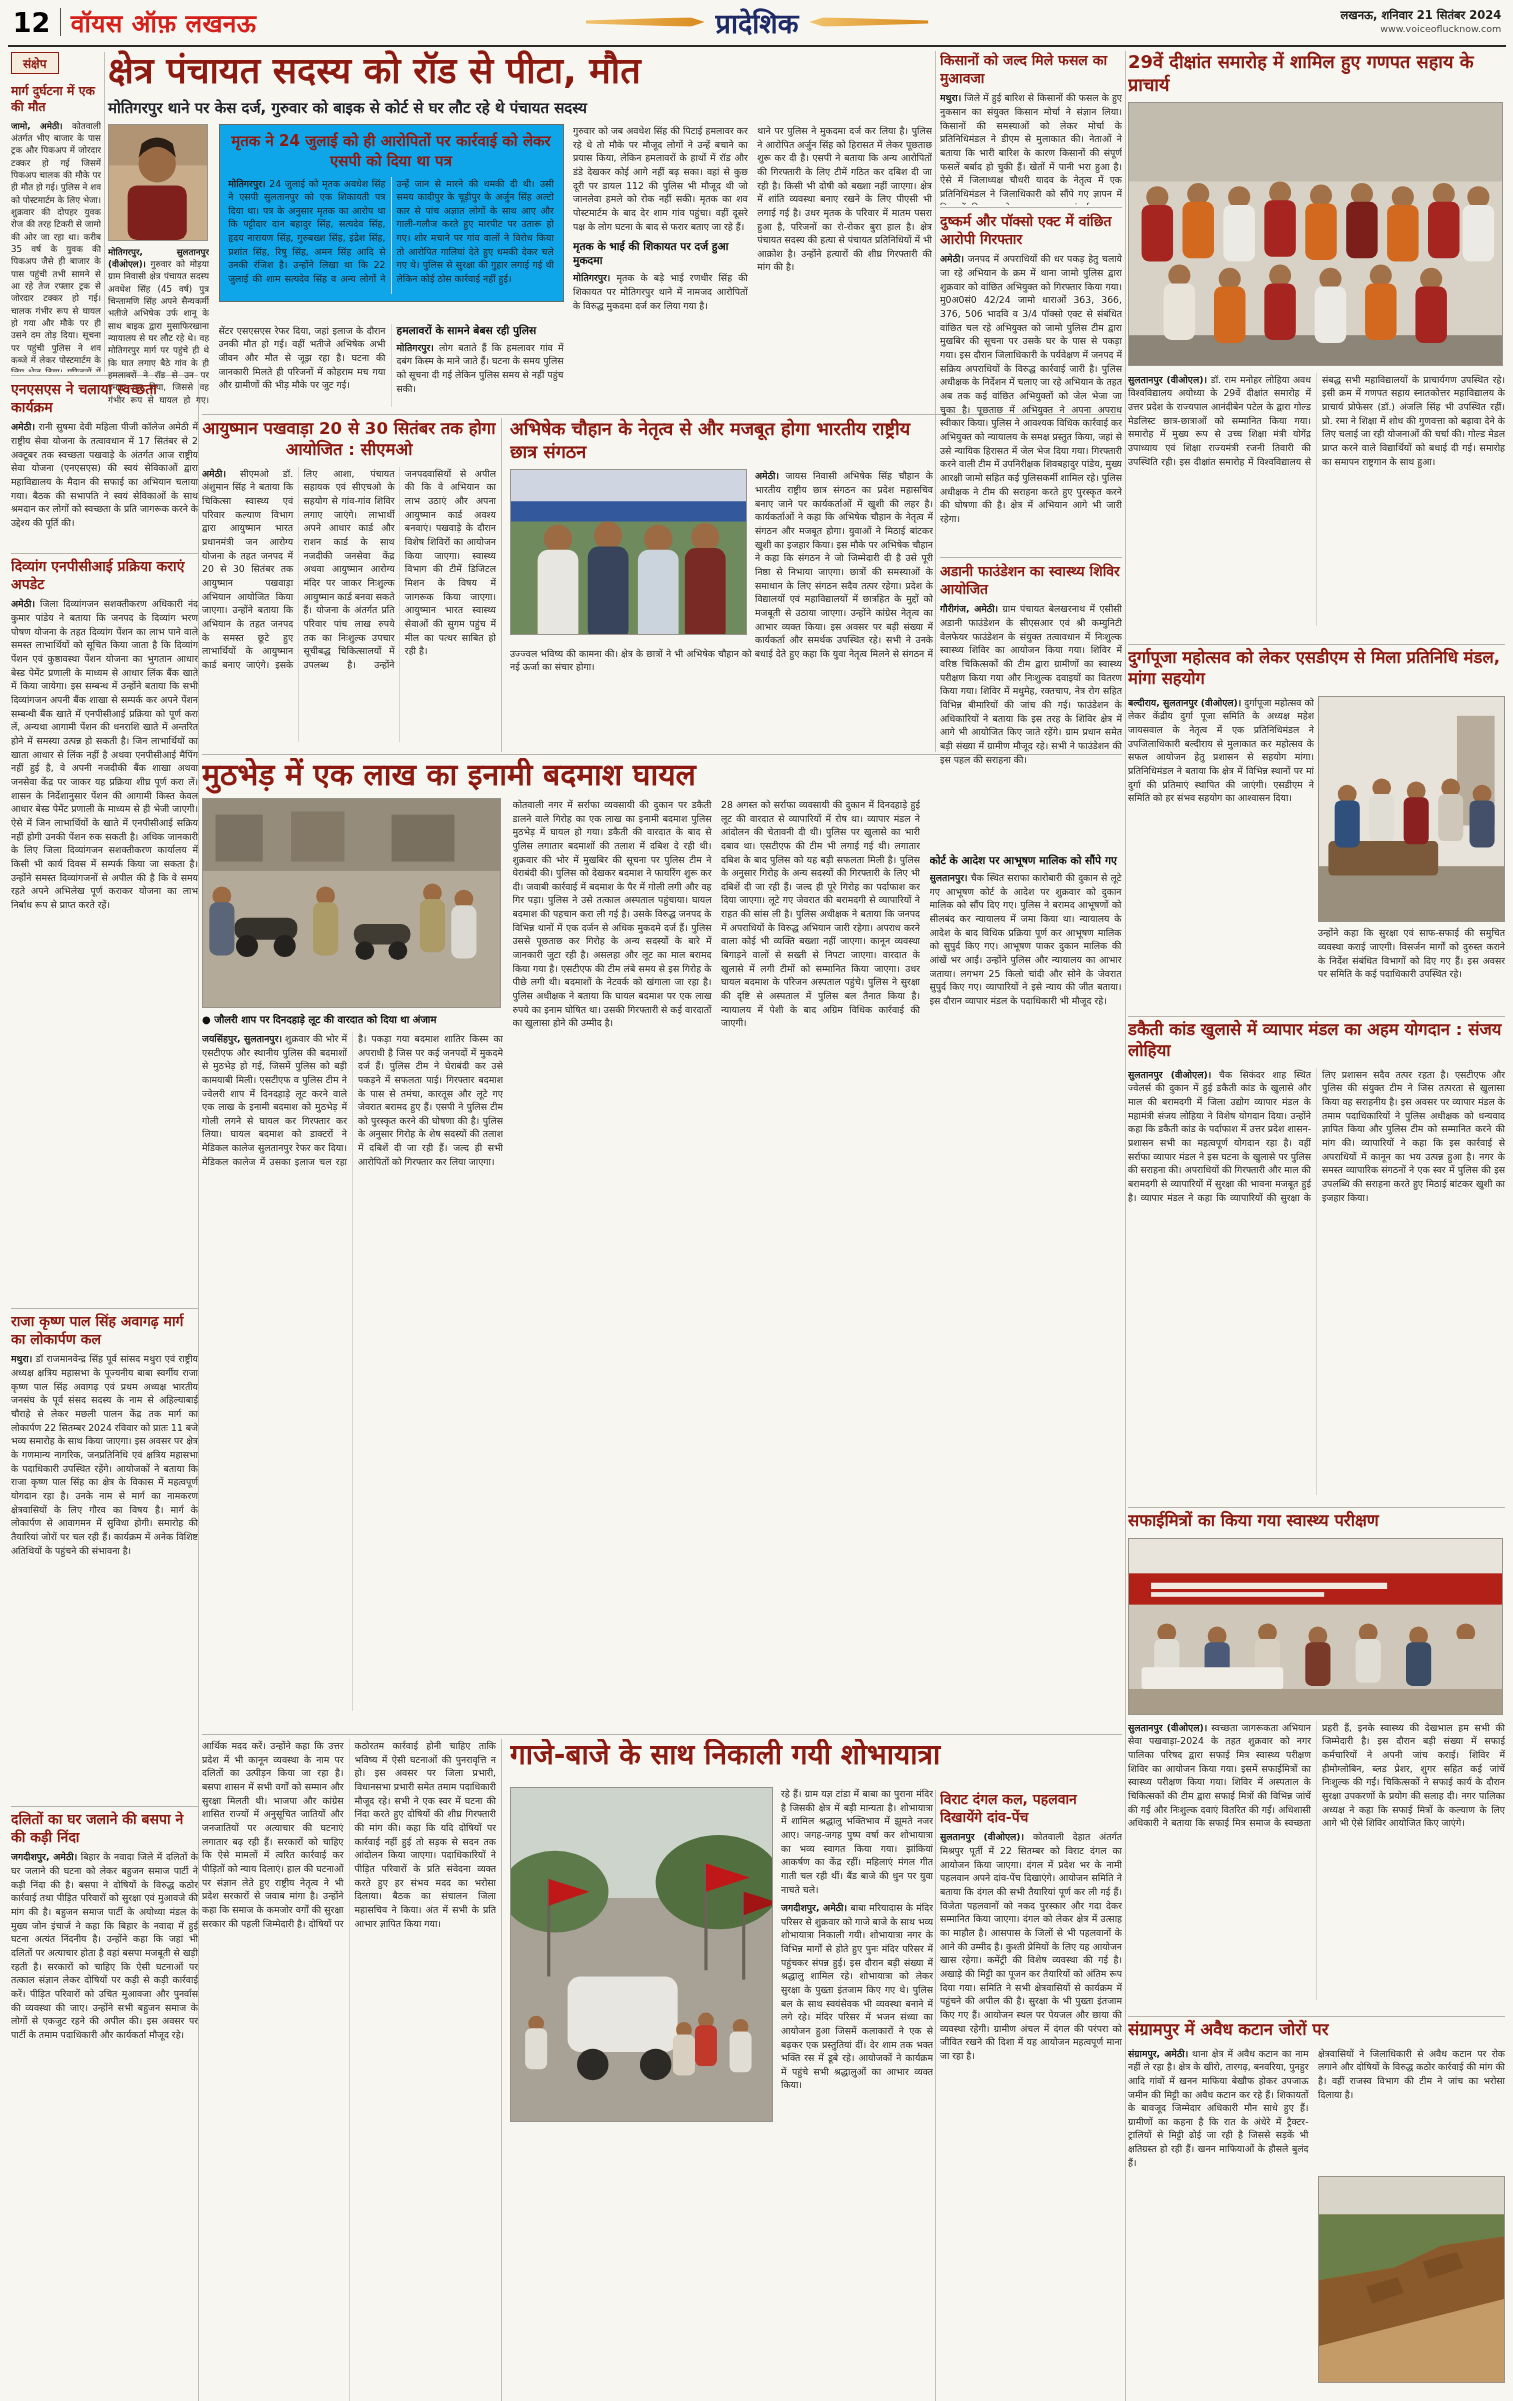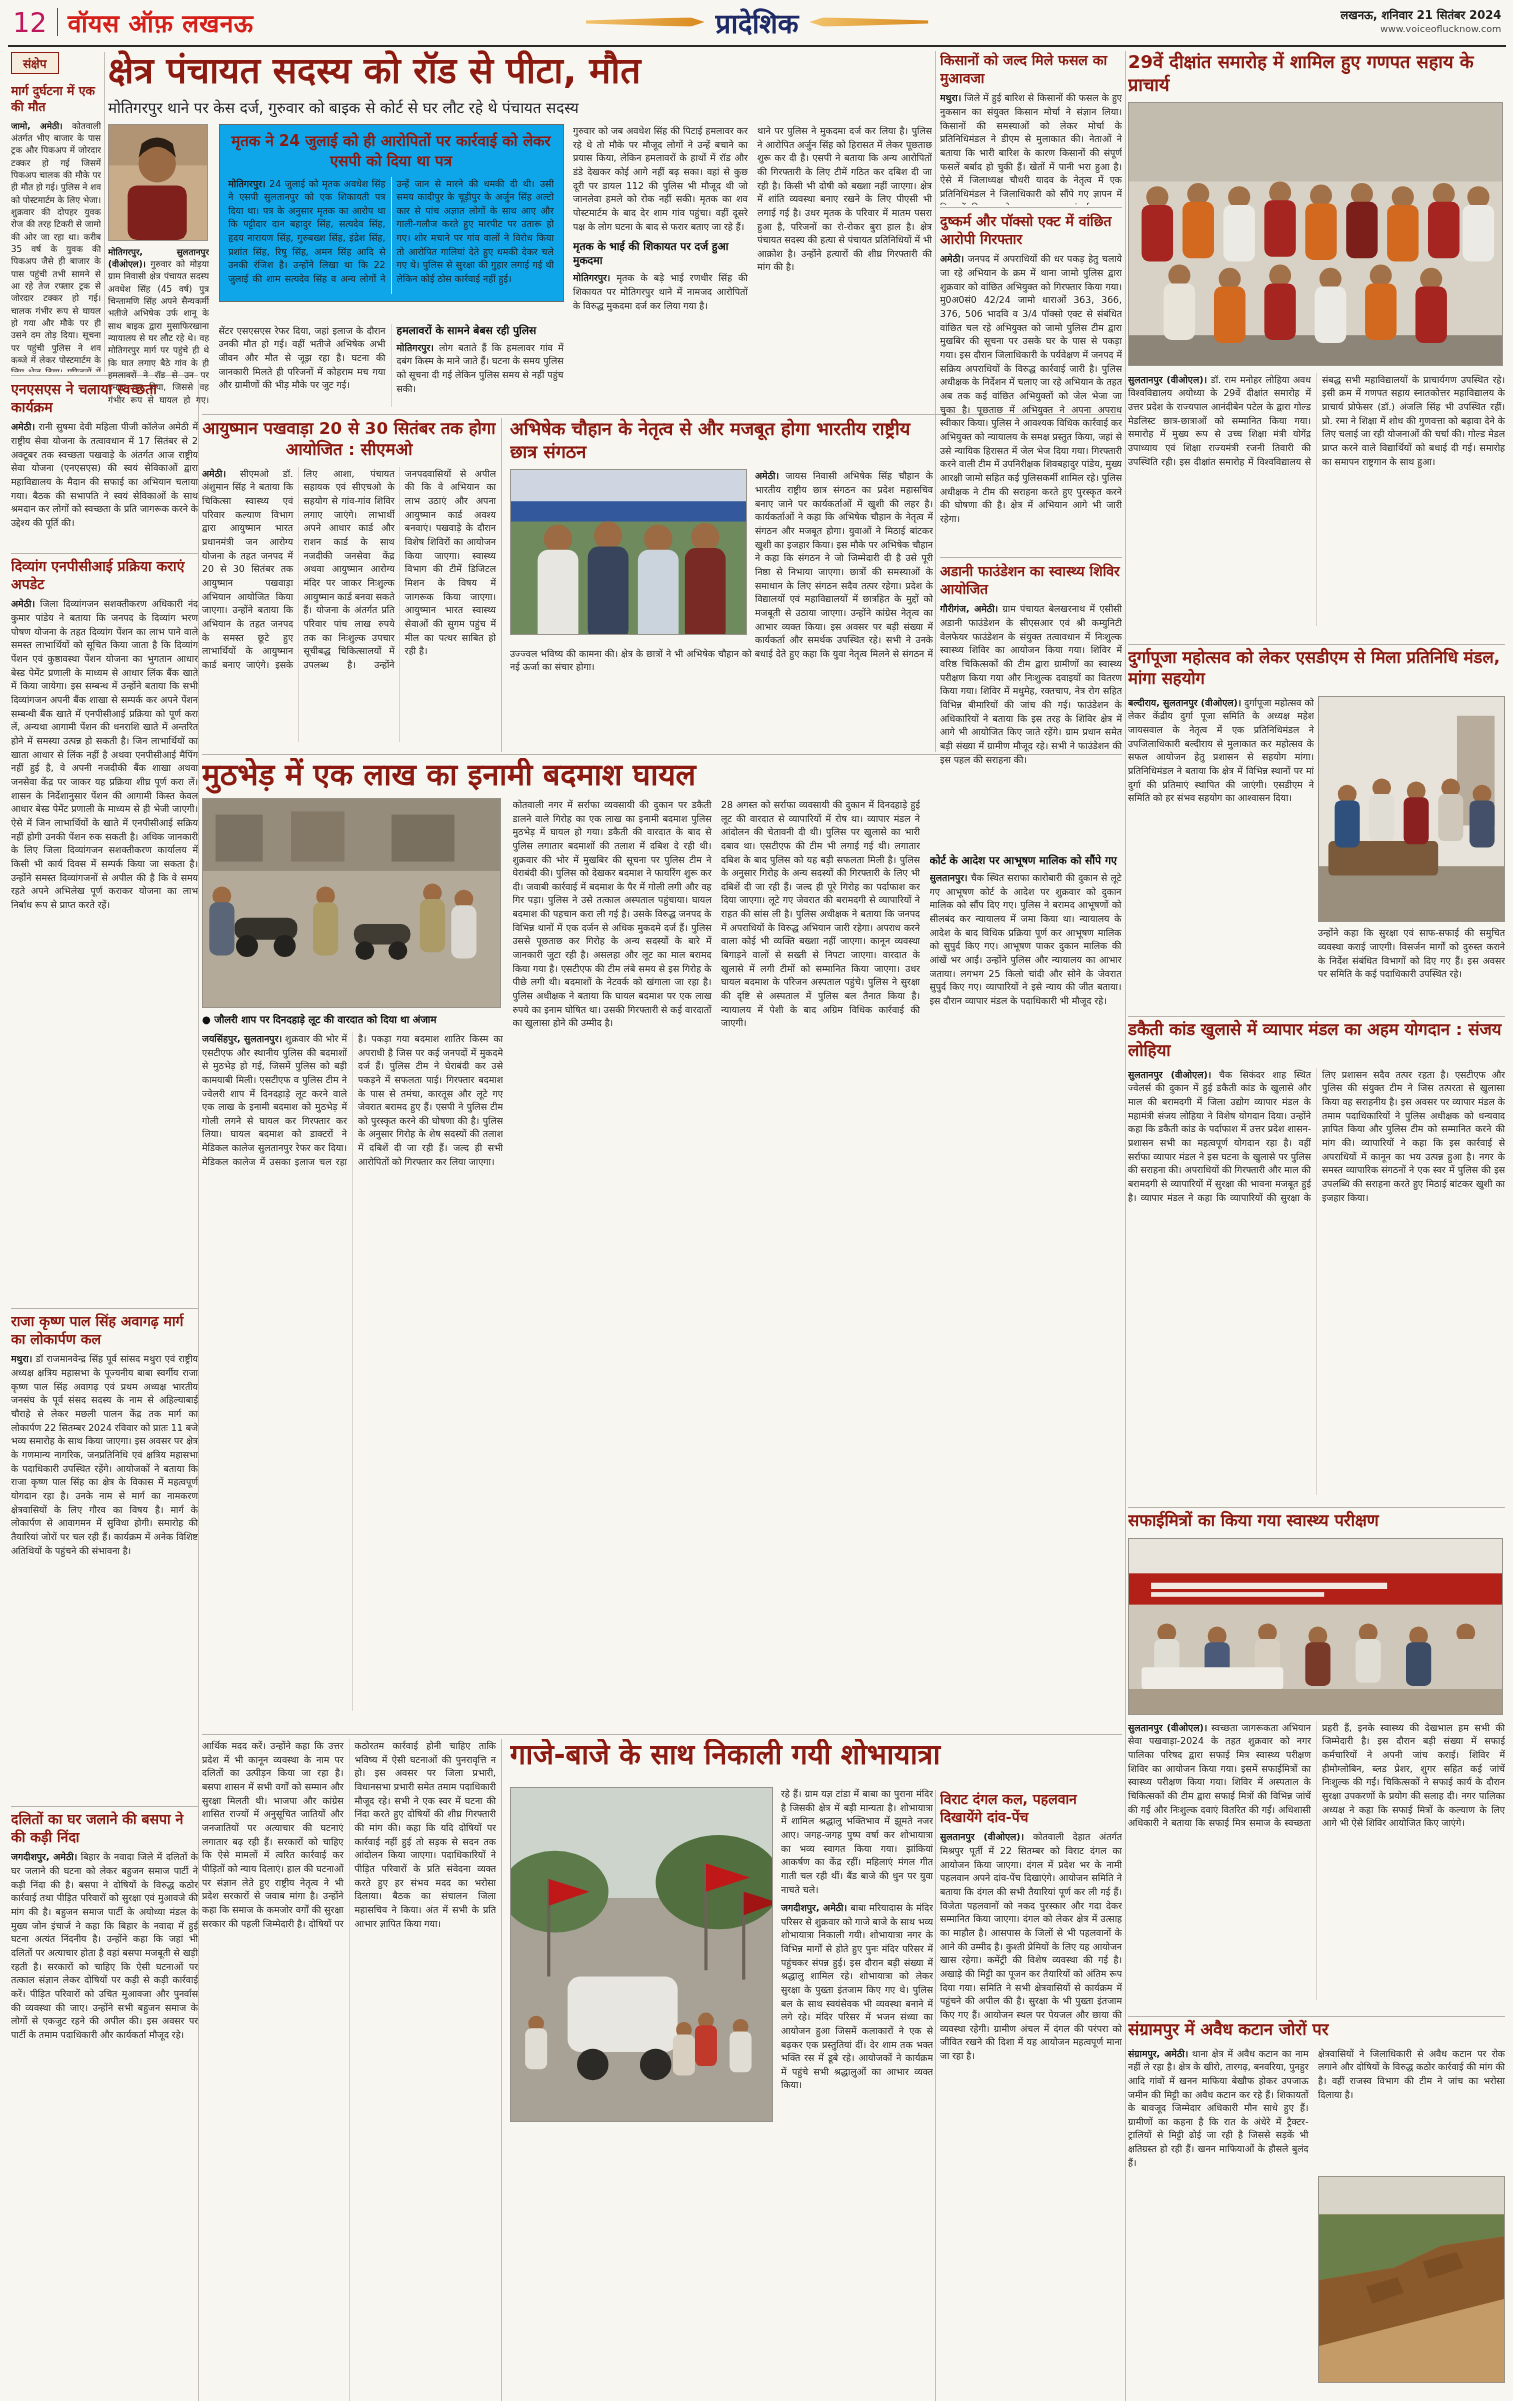--- a/index.html
+++ b/index.html
@@ -4,38 +4,38 @@
 <style>
 *{margin:0;padding:0;box-sizing:border-box}
 html,body{background:#e8e6e0}
 .page{position:relative;width:1514px;height:2401px;background:#f8f6f0;font-family:"DejaVu Sans",sans-serif;color:#1d1d1d;overflow:hidden}
 .abs{position:absolute}
 .clip{overflow:hidden}
 .rule-h{position:absolute;background:#b7b3aa;height:0.8px}
 .rule-v{position:absolute;background:#c3bfb6;width:0.8px}
 .hdr{position:absolute;left:0;top:0;width:1514px;height:44px;display:flex;align-items:center;justify-content:space-between;padding:0 12.7px}
 .hdr-left{display:flex;align-items:center;gap:9.5px}
-.pageno{font-size:27px;font-weight:normal;color:#be185d}
+.pageno{font-size:27px;font-weight:bold;color:#000000}
 .hdr-bar{width:1.6px;height:28.5px;background:#55524c}
 .paper{font-size:24.5px;font-weight:bold;color:#d41f1a;letter-spacing:0.4px}
 .hdr-center{position:absolute;left:50%;top:50%;transform:translate(-50%,-50%);display:flex;align-items:center;gap:11px}
 .section-title{font-size:27px;font-weight:bold;color:#1e2a66}
 .orn{width:119px;height:9.5px;background:linear-gradient(90deg,#f2c36b,#d8891d)}
 .orn-l{clip-path:polygon(0 35%,88% 0,100% 50%,88% 100%,0 65%)}
 .orn-r{clip-path:polygon(0 50%,12% 0,100% 35%,100% 65%,12% 100%)}
 .hdr-right{text-align:right;line-height:1.3}
 .dateline-top{font-size:11.5px;font-weight:bold;color:#22211f}
 .site{font-size:9.5px;color:#4a4a4a}
 .h-xl{font-size:36px;font-weight:bold;color:#8c1a10;line-height:1.12}
 .h-lg{font-size:30px;font-weight:bold;color:#8c1a10;line-height:1.12}
 .h-md{font-size:18px;font-weight:bold;color:#8c1a10;line-height:1.25}
 .h-md2{font-size:16.6px;font-weight:bold;color:#8c1a10;line-height:1.28}
 .h-sm{font-size:14px;font-weight:bold;color:#8c1a10;line-height:1.3;margin-bottom:4px}
 .h-br{font-size:12.3px;font-weight:bold;color:#8c1a10;line-height:1.3;margin:4.7px 0 4px}
-.subhead{font-size:15px;font-weight:normal;color:#21232b;margin:5.5px 0 7.1px}
+.subhead{font-size:15px;font-weight:bold;color:#21232b;margin:5.5px 0 7.1px}
 .crosshead{font-size:10.7px;font-weight:bold;color:#101010;margin:7.1px 0 3.2px;line-height:1.3}
 .body{font-size:9.3px;line-height:1.47;text-align:justify;color:#1f1f1f}
 .body-sm{font-size:8.7px;line-height:1.42;text-align:justify;color:#1f1f1f}
 .dl{font-weight:bold}
 .cols2{columns:2;column-gap:11px;column-rule:0.8px solid #d9d5cc}
 .cols3{columns:3;column-gap:10.3px;column-rule:0.8px solid #d9d5cc}
 .photo{position:relative;overflow:hidden;background:#cfcabe;border:0.8px solid #97928a}
 .photo svg{display:block;width:100%;height:100%}
 .cap{font-size:10px;font-weight:bold;color:#111;margin:4.7px 0 6.3px;line-height:1.3}
 .box{border:0.8px solid #6e6a61;background:#0ea5e9;padding:7.1px 8.7px}

